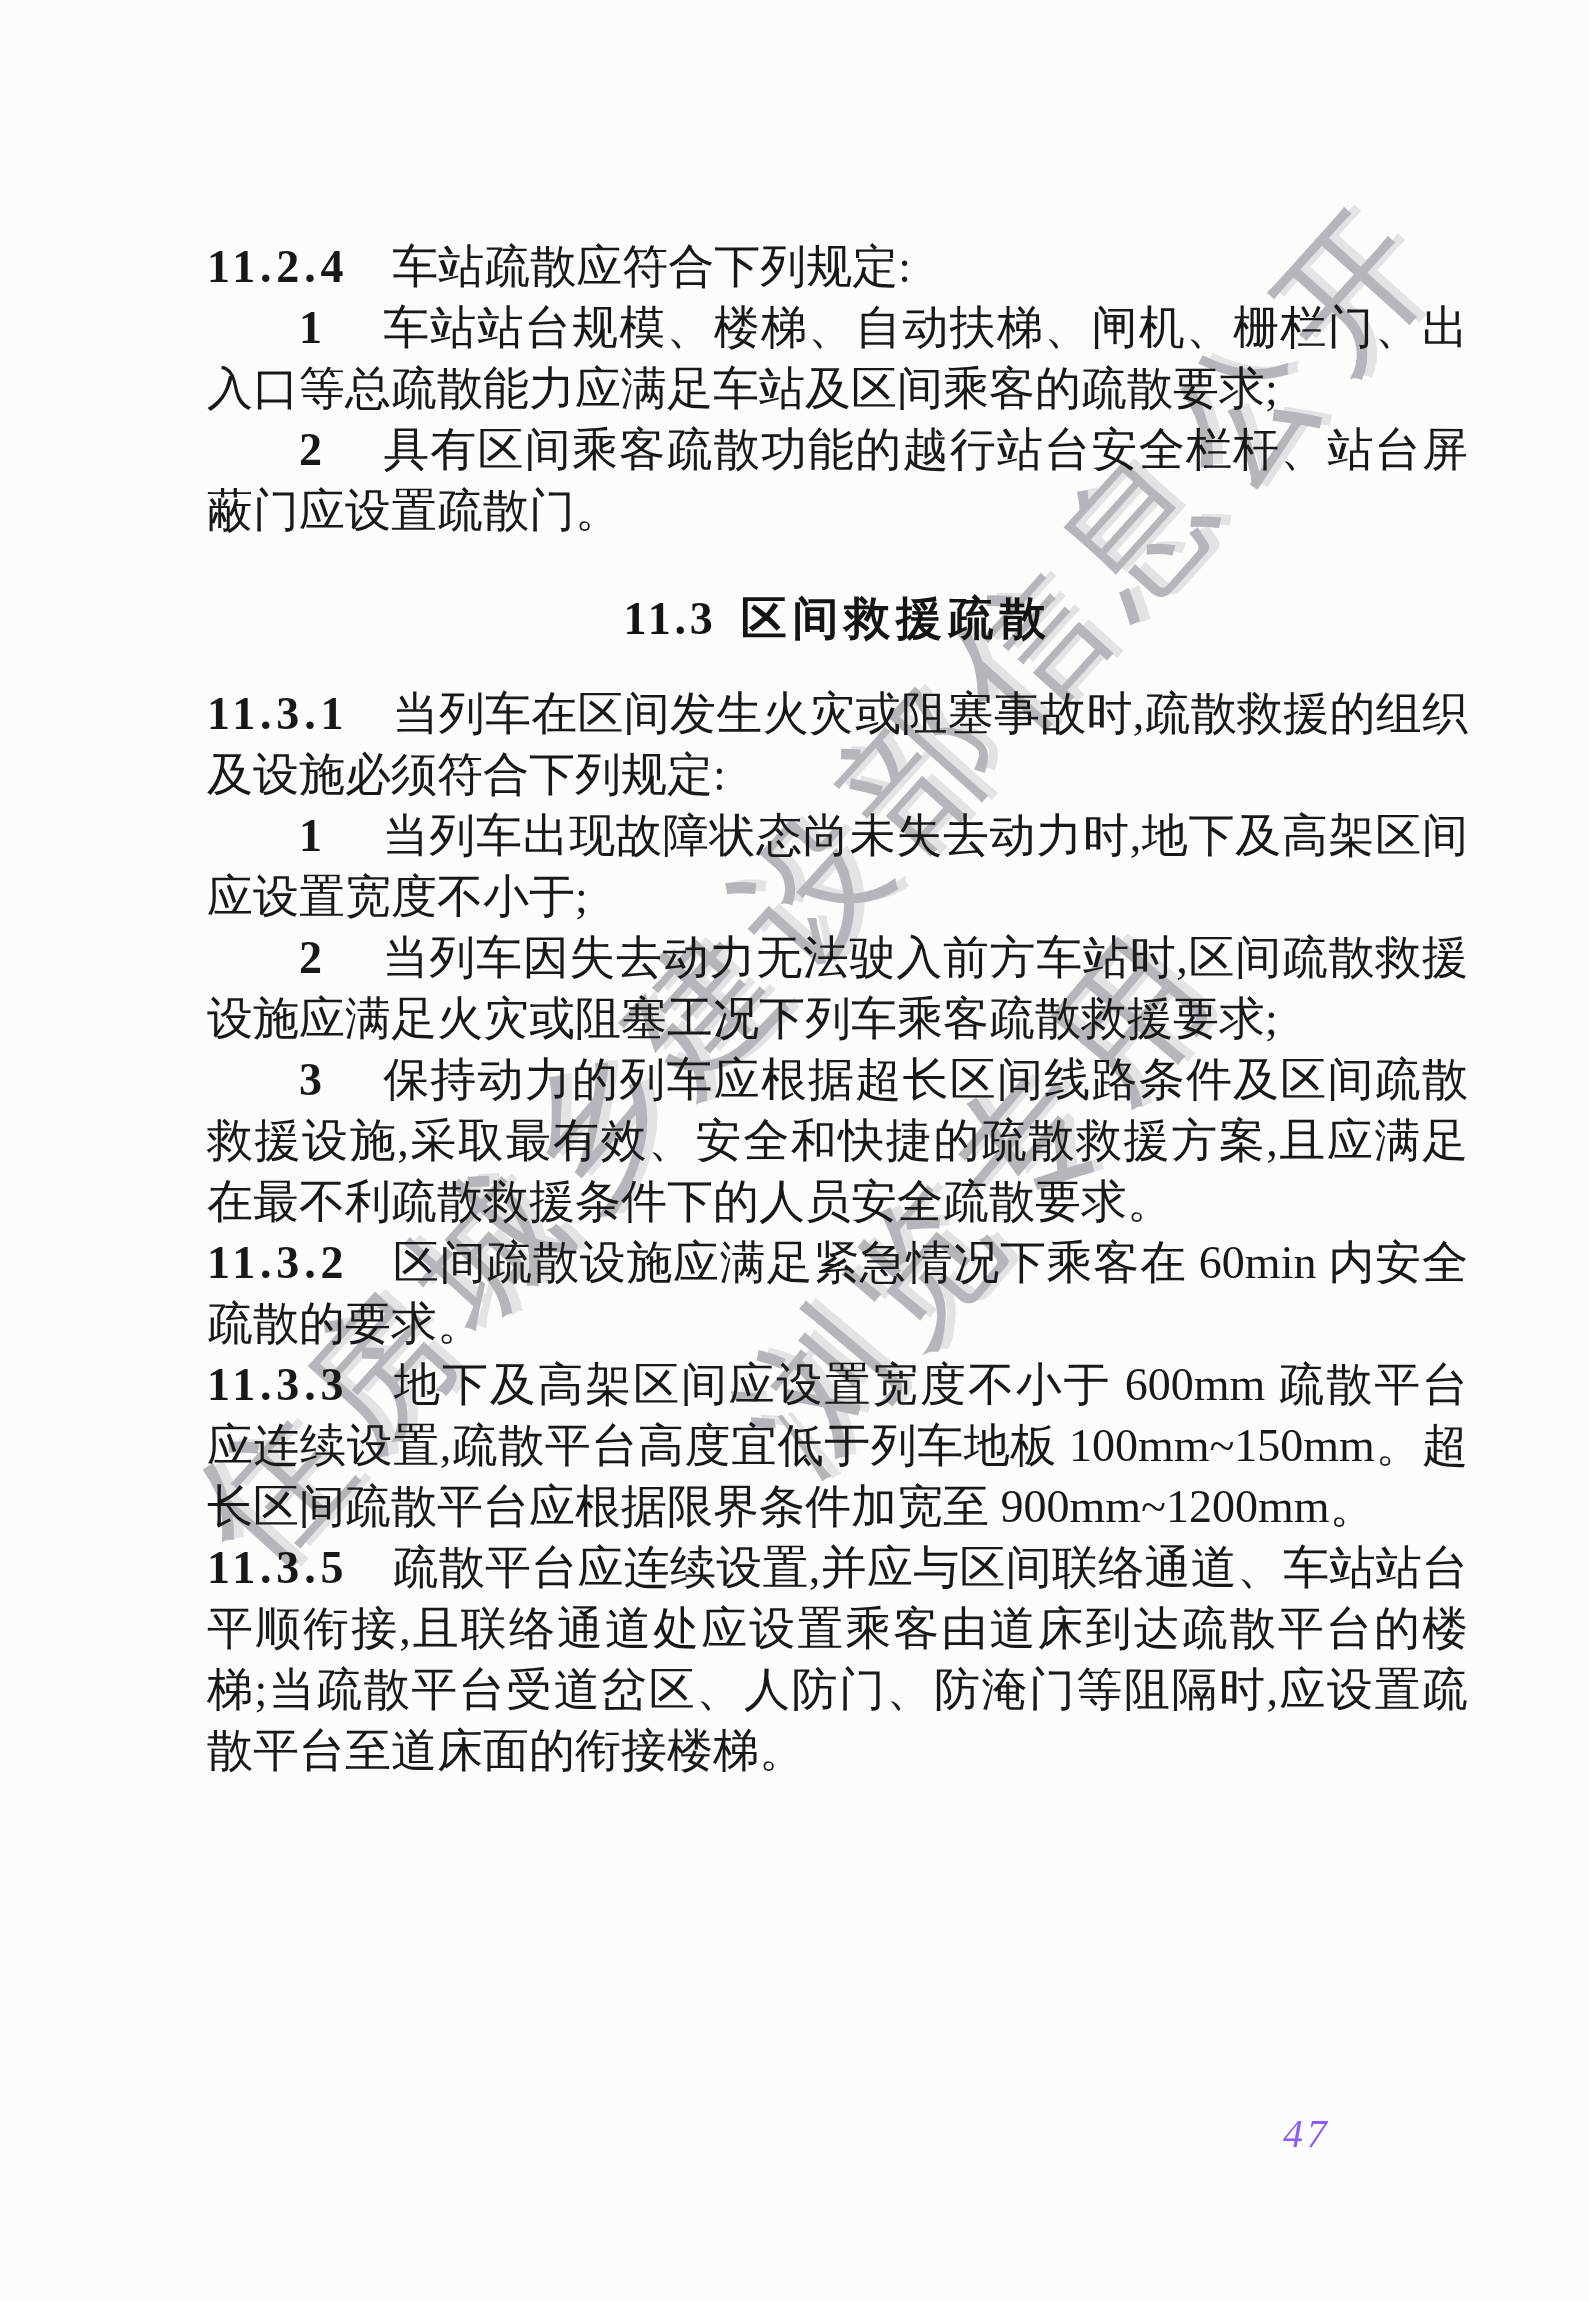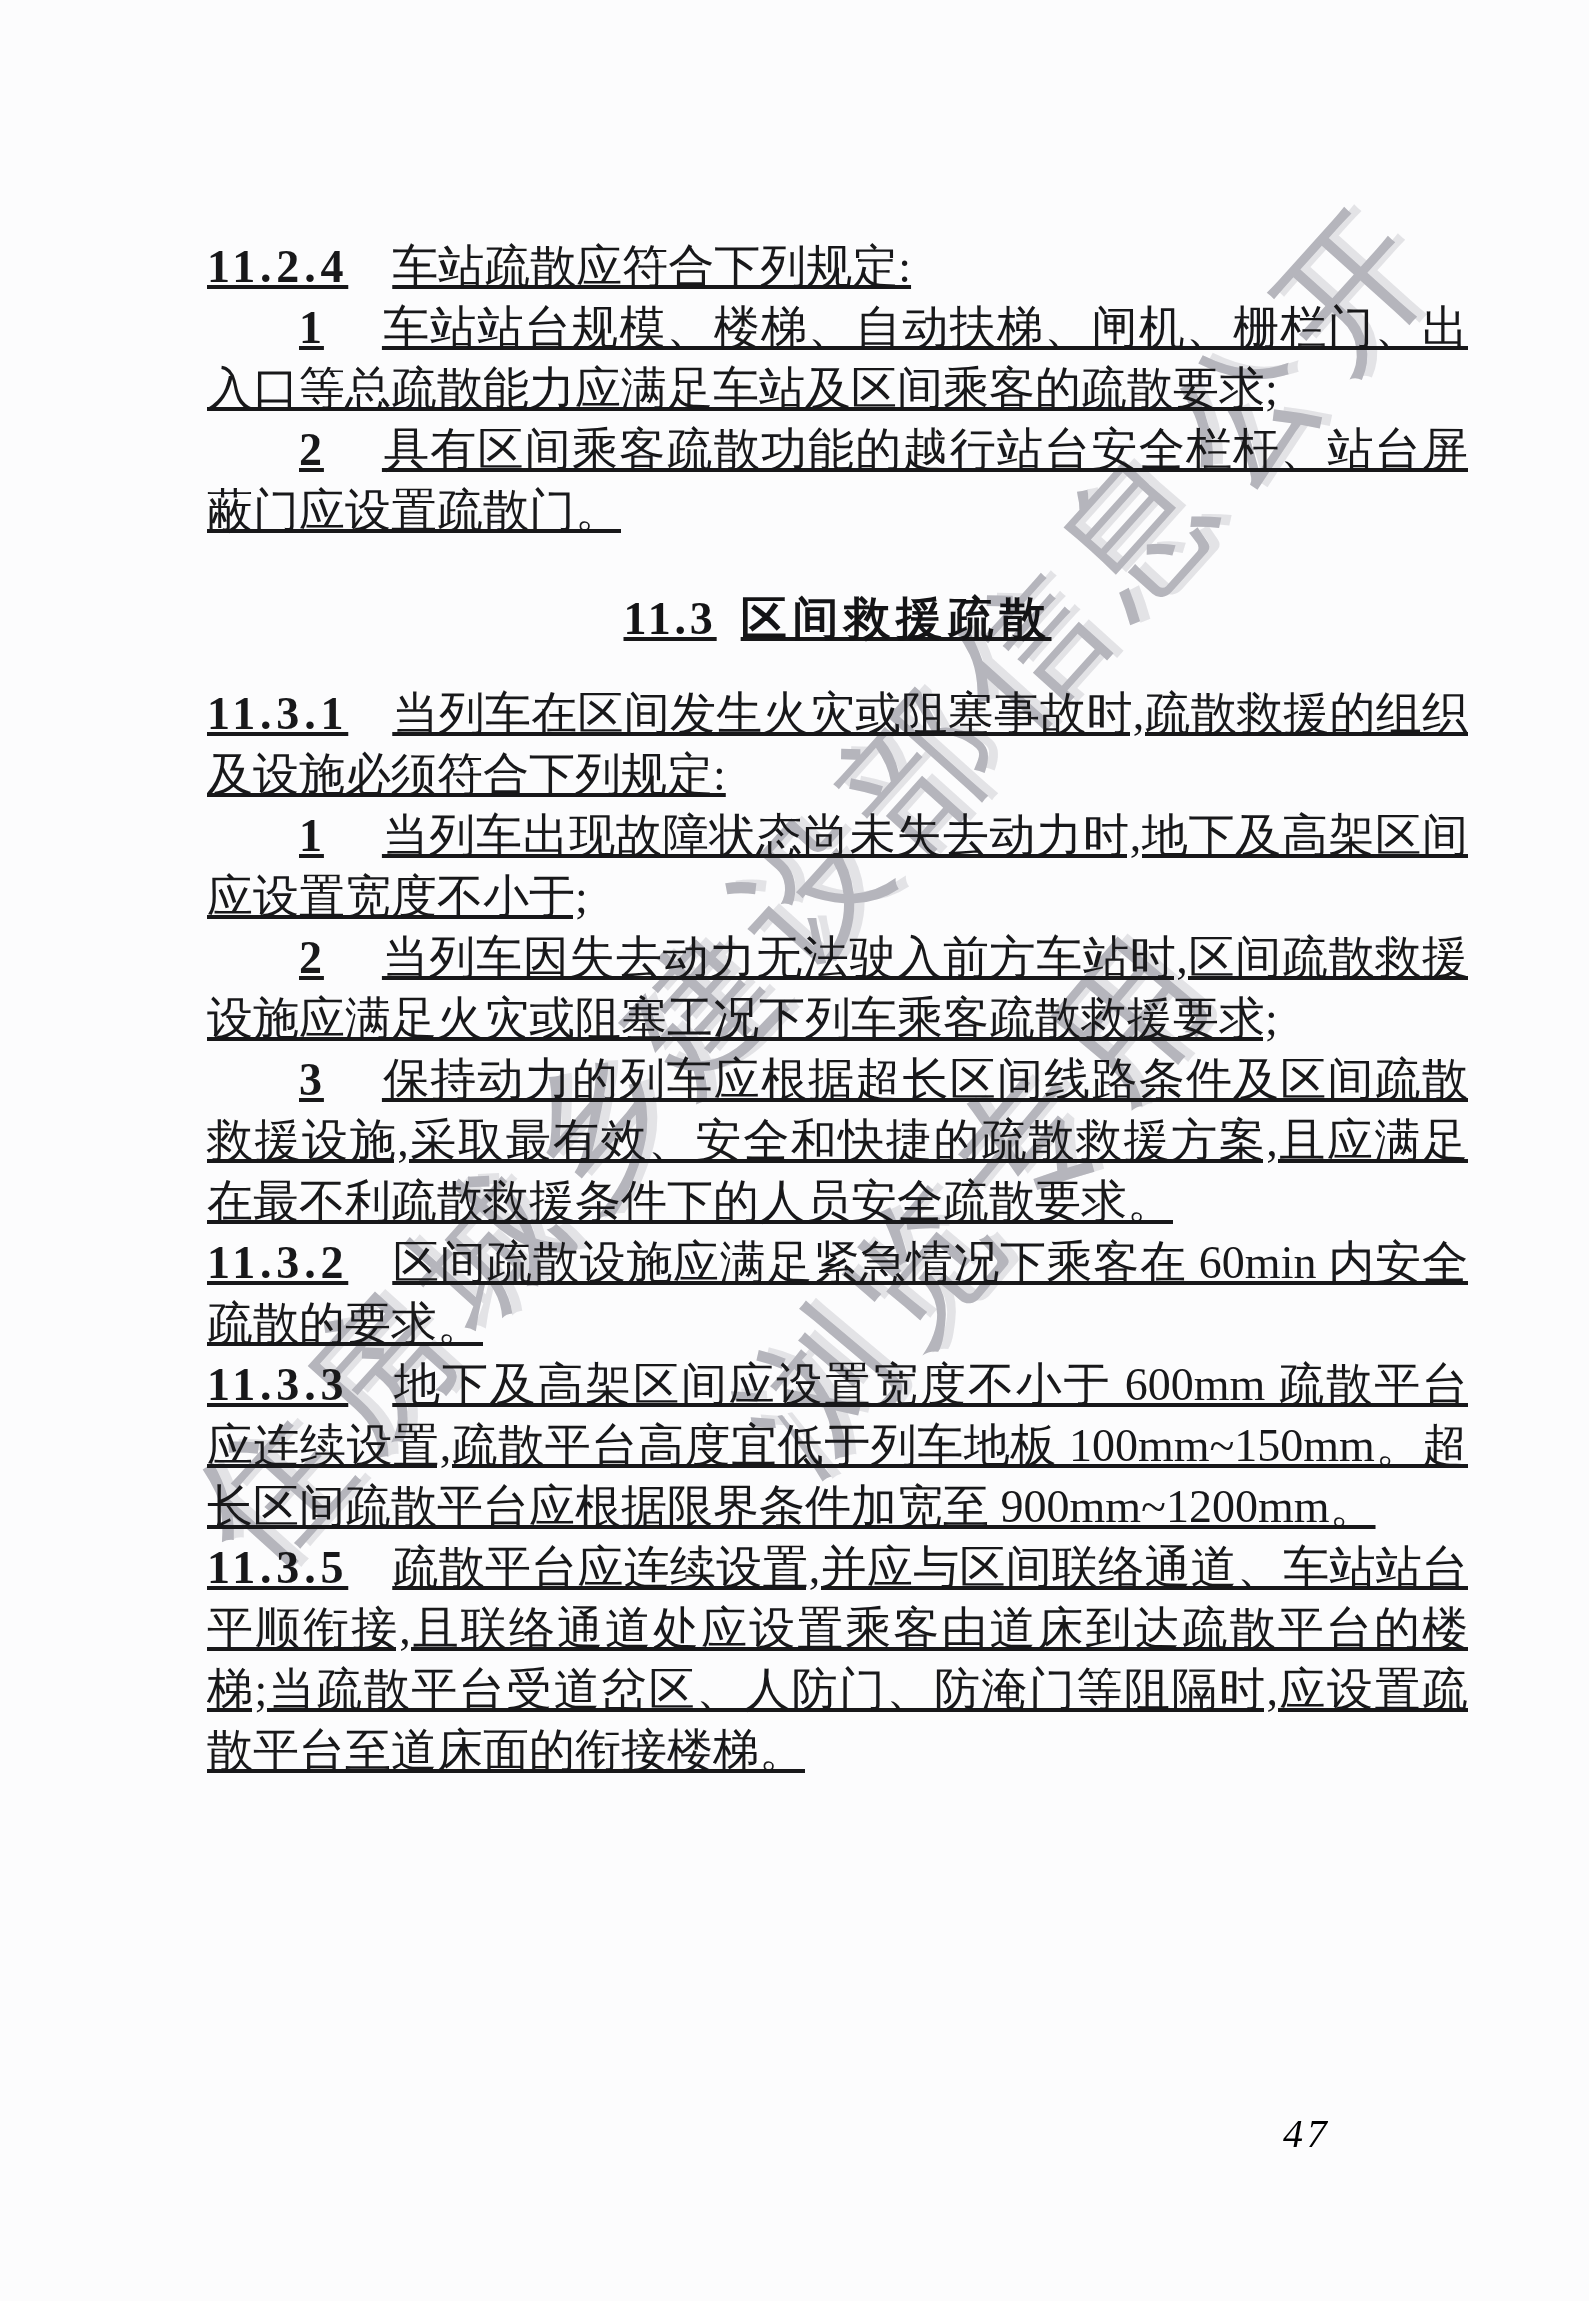--- a/index.html
+++ b/index.html
@@ -31,21 +31,20 @@
     pointer-events: none;
     user-select: none;
   }
   .wm1 { left: 224px; top: 1472px; transform: rotate(-48deg); }
   .wm2 { left: 773px; top: 1374px; transform: rotate(-50deg); }
   
   .doc {
     position: absolute;
     left: 207px; top: 236px;
     width: 1261px;
-    text-decoration: underline;
   }
   .para {
     margin: 0;
     font-size: 46px;
     line-height: 61px;
     text-align: justify;
     text-justify: inter-ideograph;
     color: #18181a;
   }
   .para .num {
@@ -65,21 +64,21 @@
   }
   .heading .h-num { letter-spacing: 3.8px; margin-right: 24px; }
   .heading .h-title { letter-spacing: 5.8px; }
   
   .pagenum {
     position: absolute;
     left: 1283px; top: 2110px;
     font-size: 40px;
     font-style: italic;
     letter-spacing: 3.8px;
-    color: #000000;
+    color: #8b5cf6;
     font-family: "Liberation Serif", "DejaVu Serif", serif;
   }
 </style>
 </head>
 <body>
 
 <div class="page">
   <div class="wm wm1">住房城乡建设部信息公开</div>
   <div class="wm wm2">浏览专用</div>
   <main class="doc" id="doc">

